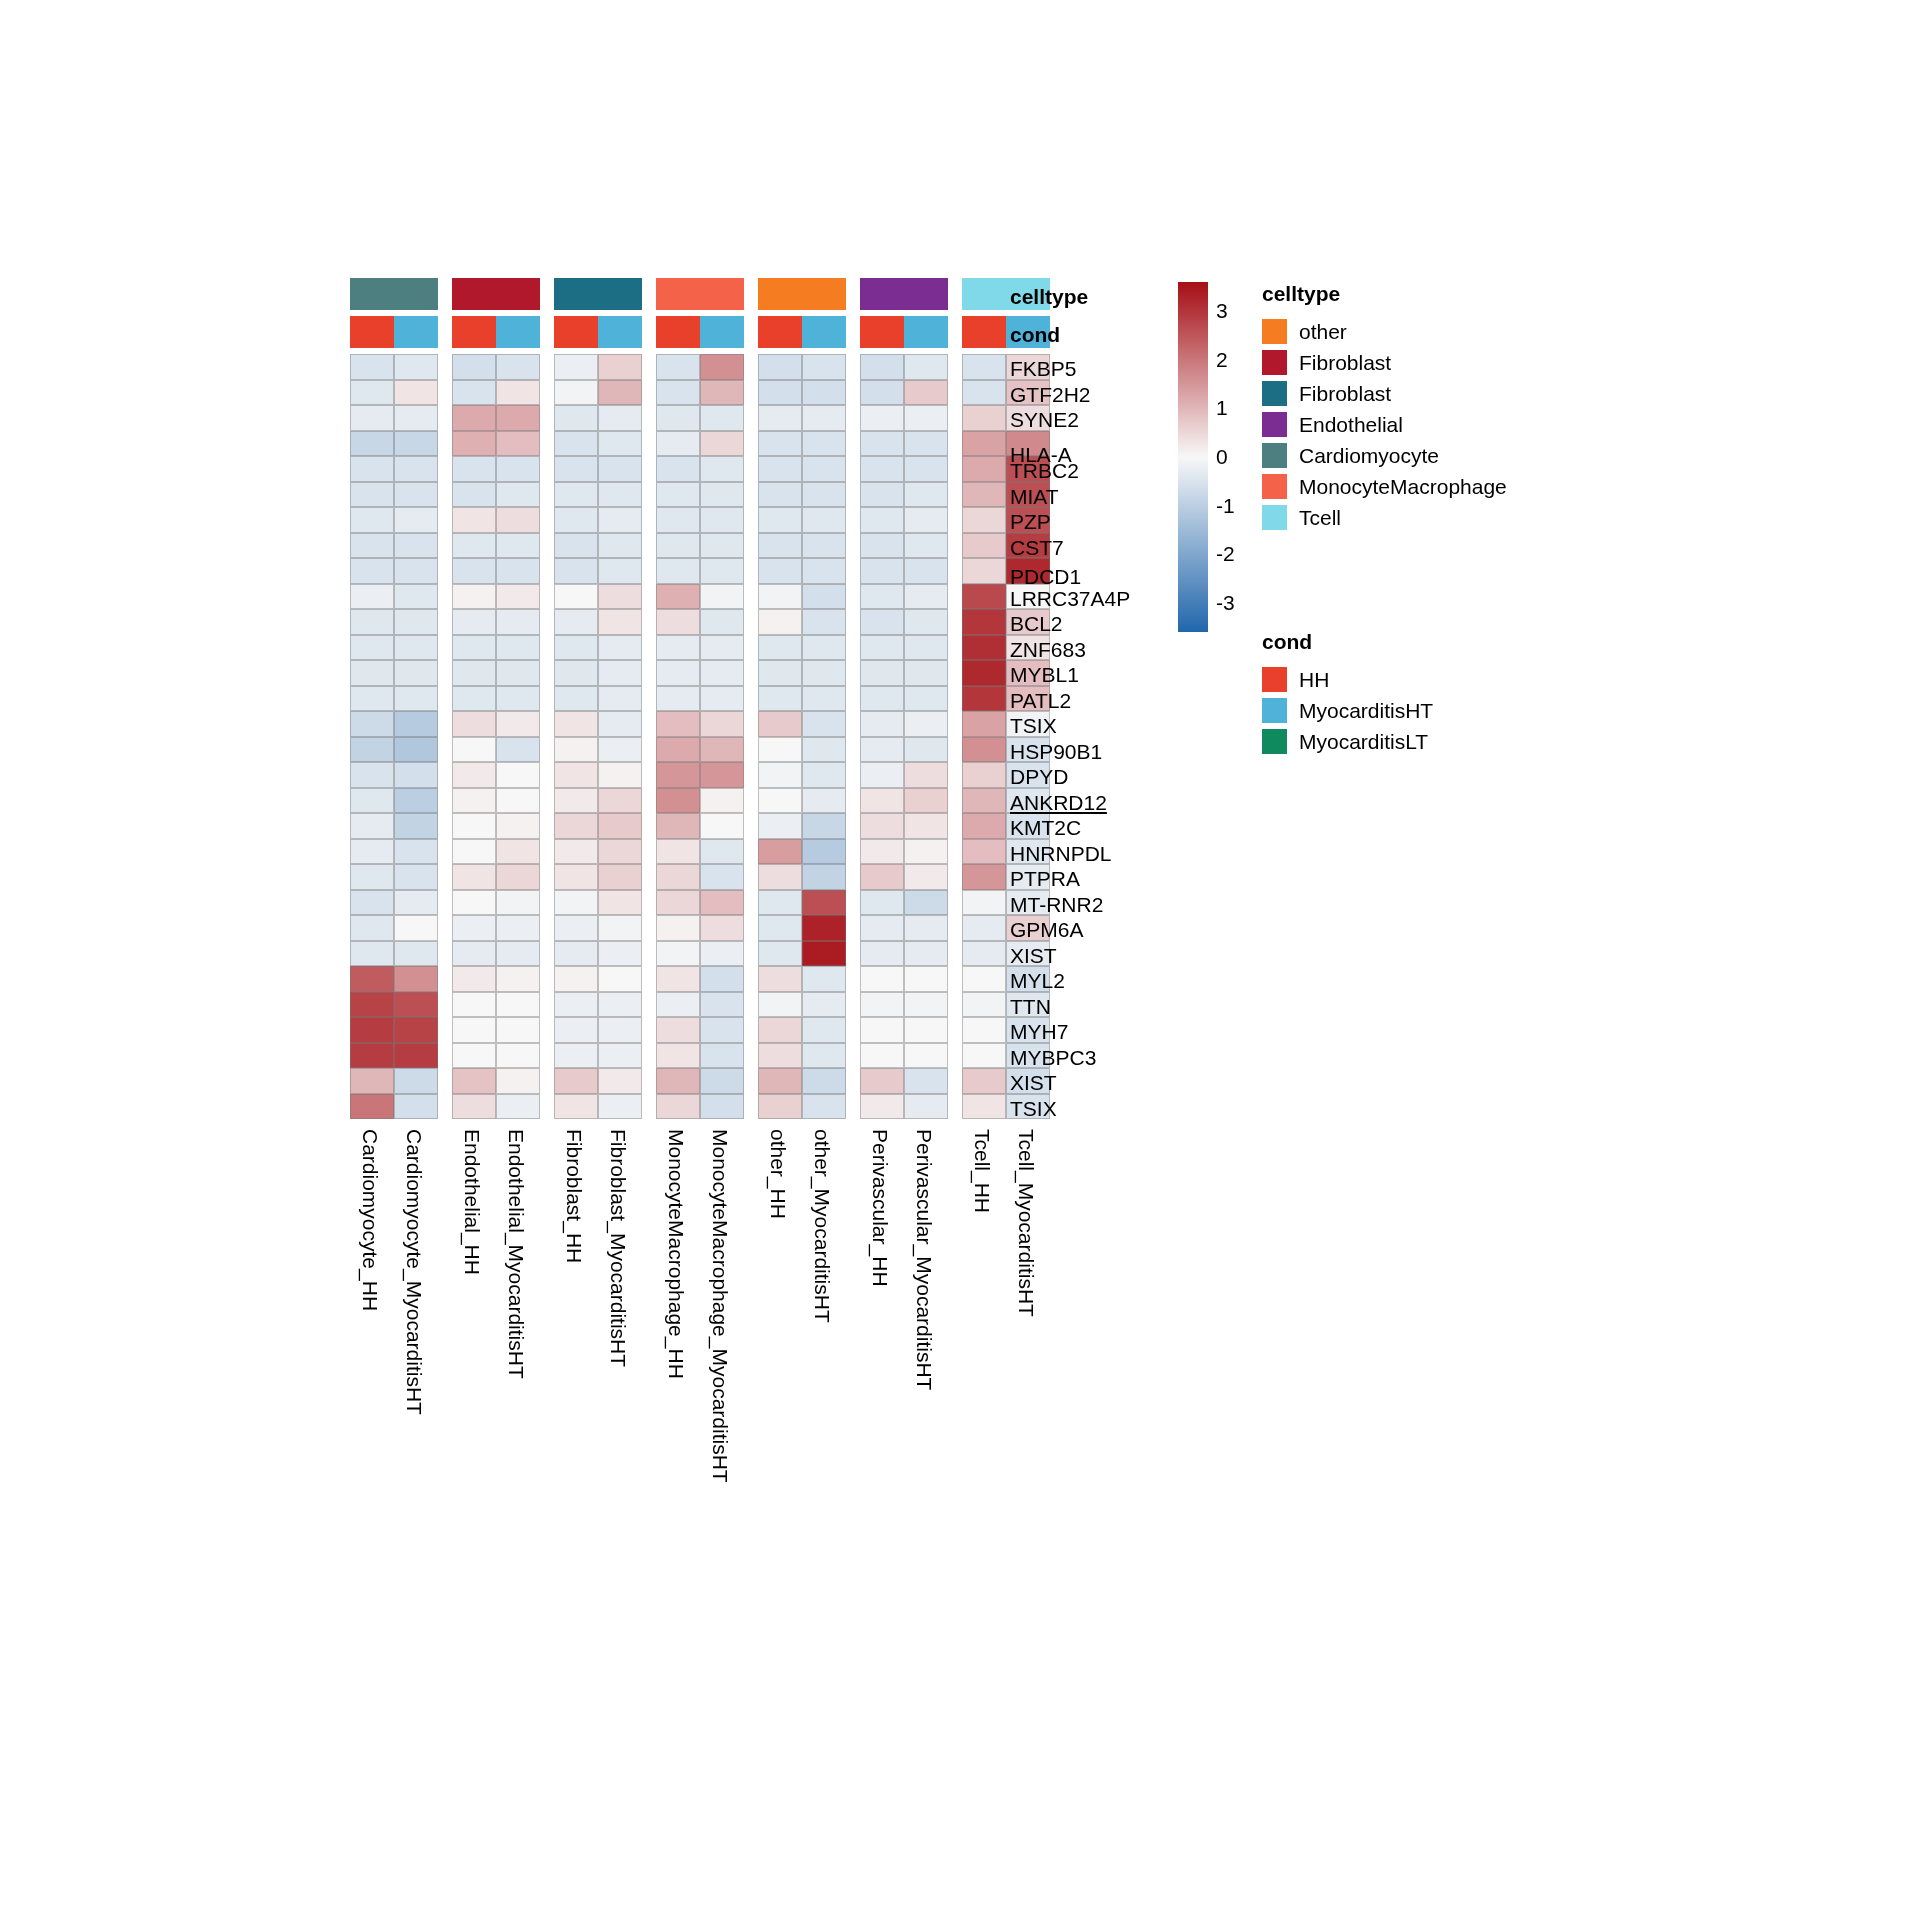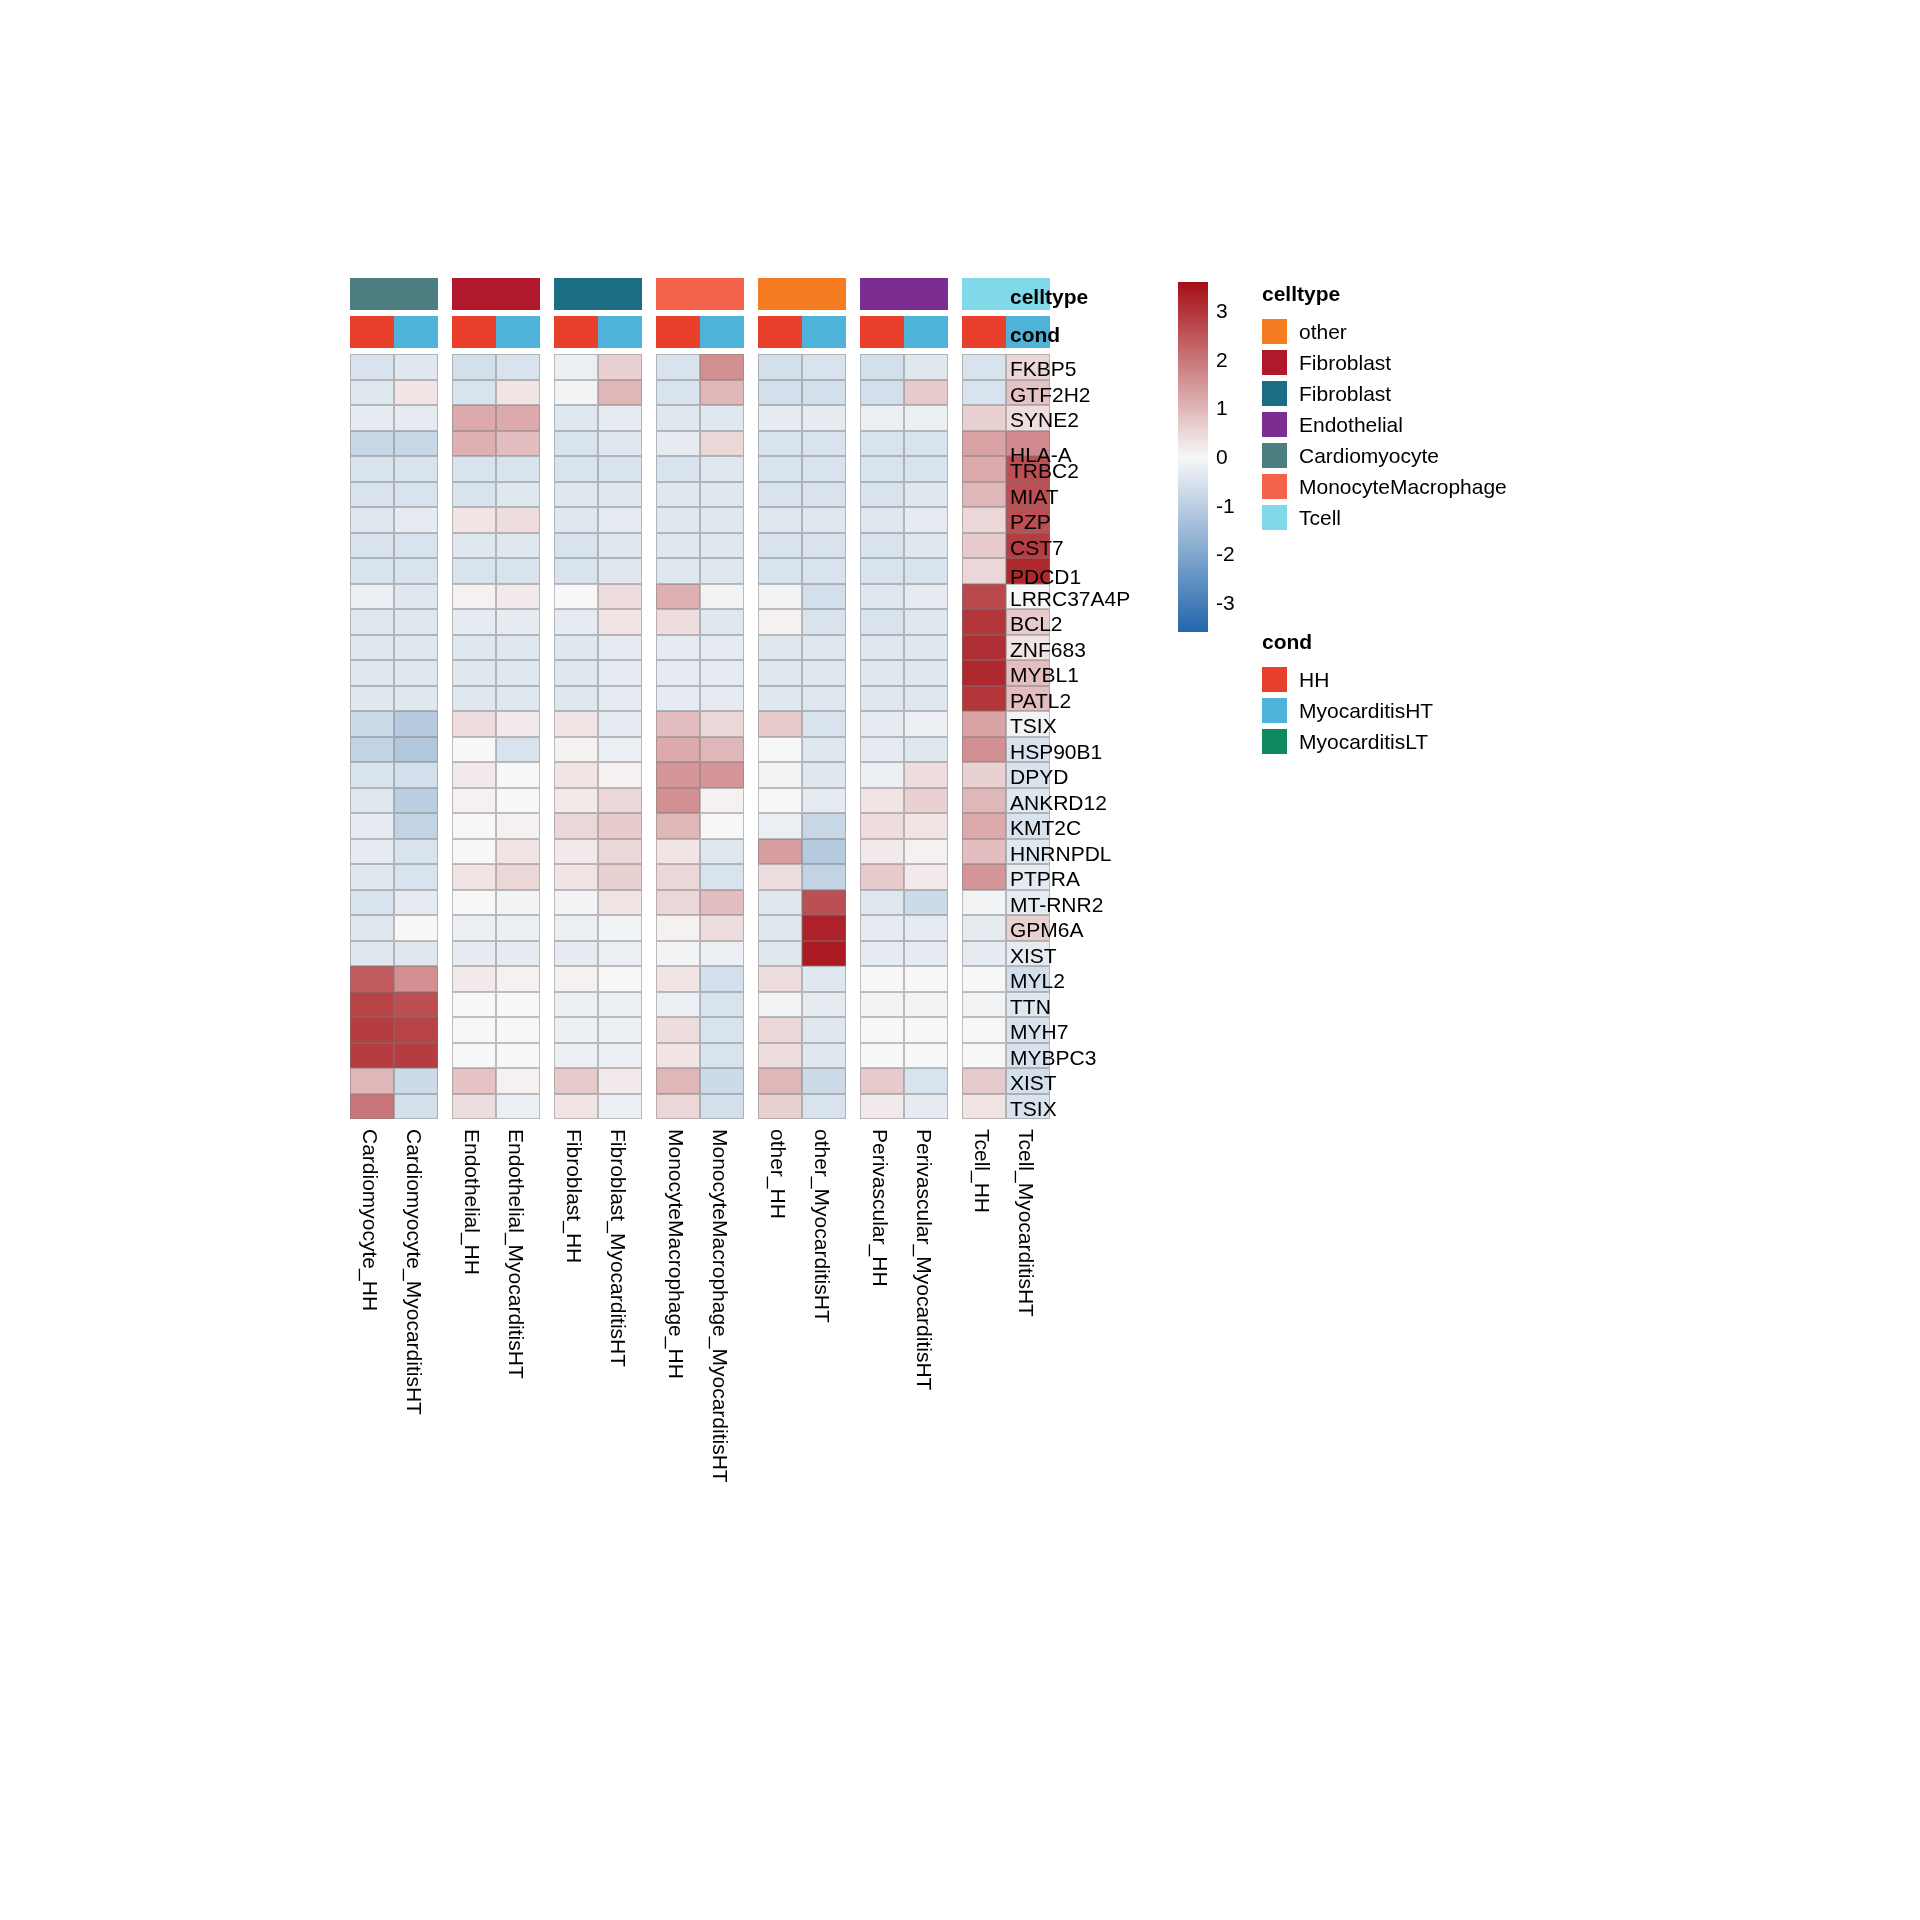--- a/index.html
+++ b/index.html
@@ -1205,21 +1205,21 @@
       <div class="row-label" style="top: 535.5px;">CST7</div>
       <div class="row-label" style="top: 565px;">PDCD1</div>
       <div class="row-label" style="top: 586.5px;">LRRC37A4P</div>
       <div class="row-label" style="top: 612px;">BCL2</div>
       <div class="row-label" style="top: 637.5px;">ZNF683</div>
       <div class="row-label" style="top: 663px;">MYBL1</div>
       <div class="row-label" style="top: 688.5px;">PATL2</div>
       <div class="row-label" style="top: 714px;">TSIX</div>
       <div class="row-label" style="top: 739.5px;">HSP90B1</div>
       <div class="row-label" style="top: 765px;">DPYD</div>
-      <div class="row-label" style="top: 790.5px;">ANKRD12</div>
+      <div class="row-label" style="top: 790.5px; text-decoration: underline;">ANKRD12</div>
       <div class="row-label" style="top: 816px;">KMT2C</div>
       <div class="row-label" style="top: 841.5px;">HNRNPDL</div>
       <div class="row-label" style="top: 867px;">PTPRA</div>
       <div class="row-label" style="top: 892.5px;">MT-RNR2</div>
       <div class="row-label" style="top: 918px;">GPM6A</div>
       <div class="row-label" style="top: 943.5px;">XIST</div>
       <div class="row-label" style="top: 969px;">MYL2</div>
       <div class="row-label" style="top: 994.5px;">TTN</div>
       <div class="row-label" style="top: 1020px;">MYH7</div>
       <div class="row-label" style="top: 1045.5px;">MYBPC3</div>

